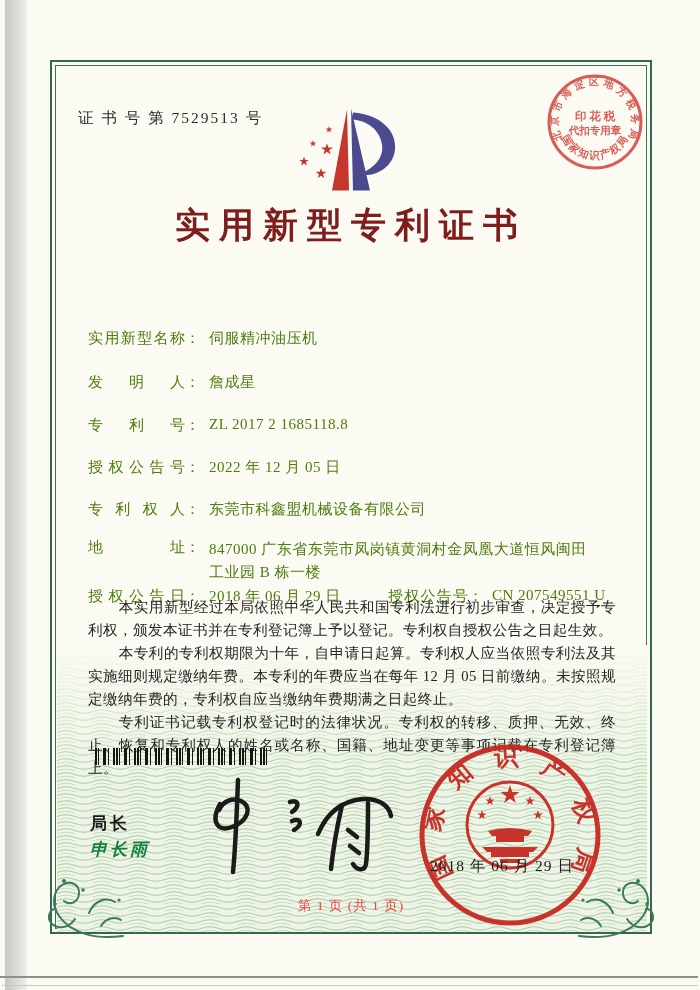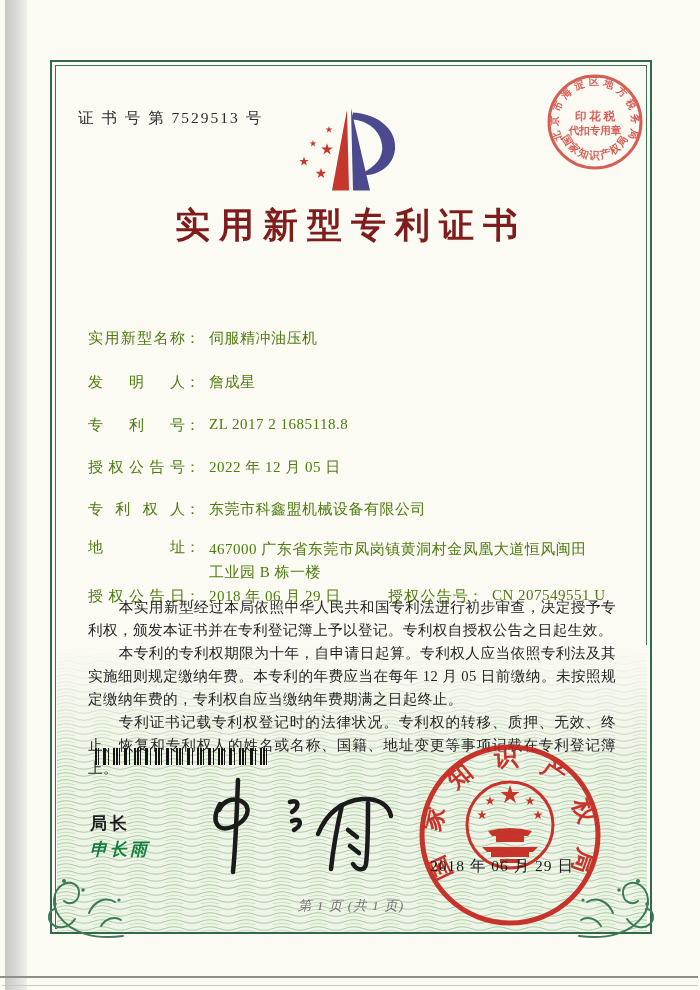--- a/index.html
+++ b/index.html
@@ -62,21 +62,21 @@
   .official-name{position:absolute;left:90px;top:838px;font-size:17px;font-weight:600;color:#15803d;letter-spacing:3px;font-style:italic;}
   .signature{position:absolute;left:190px;top:772px;width:215px;height:108px;}
 
   .office-seal{position:absolute;left:412px;top:737px;width:196px;height:196px;opacity:0.92;}
   .seal-date{position:absolute;left:430px;top:856px;font-size:15.5px;color:#1a1a1a;
     letter-spacing:1px;white-space:nowrap;z-index:5;}
 
   .tax-stamp{position:absolute;left:545px;top:72px;width:100px;height:100px;opacity:0.88;}
 
   .footer{position:absolute;left:50px;top:897px;width:602px;text-align:center;
-    font-size:13.5px;color:#737373;letter-spacing:1px;font-style:italic;}
+    font-size:13.5px;color:#ef4444;letter-spacing:1px;}
 </style>
 </head>
 <body>
 
 <div id="page">
 
   <svg width="0" height="0" style="position:absolute" aria-hidden="true">
     <defs>
       <path id="star" d="M0,-1 L0.2245,-0.309 L0.9511,-0.309 L0.3633,0.118 L0.5878,0.809 L0,0.382 L-0.5878,0.809 L-0.3633,0.118 L-0.9511,-0.309 L-0.2245,-0.309 Z"></path>
       <pattern id="waves" width="36" height="7" patternUnits="userSpaceOnUse">
@@ -176,21 +176,21 @@
     <div class="frow" style="top:87px">
       <span class="flabel">专利号</span><span class="fcolon">：</span><span class="fvalue">ZL 2017 2 1685118.8</span>
     </div>
     <div class="frow" style="top:129px">
       <span class="flabel">授权公告号</span><span class="fcolon">：</span><span class="fvalue">2022 年 12 月 05 日</span>
     </div>
     <div class="frow" style="top:171px">
       <span class="flabel">专利权人</span><span class="fcolon">：</span><span class="fvalue">东莞市科鑫盟机械设备有限公司</span>
     </div>
     <div class="frow" style="top:209px">
-      <span class="flabel">地址</span><span class="fcolon">：</span><span class="fvalue addr-val"><span>467000 广东省东莞市凤岗镇黄洞村金凤凰大道恒风闽田</span><br><span>工业园 B 栋一楼</span></span>
+      <span class="flabel">地址</span><span class="fcolon">：</span><span class="fvalue addr-val"><span>847000 广东省东莞市凤岗镇黄洞村金凤凰大道恒风闽田</span><br><span>工业园 B 栋一楼</span></span>
     </div>
     <div class="frow" style="top:258px">
       <span class="flabel">授权公告日</span><span class="fcolon">：</span><span class="fvalue">2018 年 06 月 29 日</span>
       <span class="grant-group2">
         <span class="flabel">授权公告号</span><span class="fcolon">：</span><span class="fvalue">CN 207549551 U</span>
       </span>
     </div>
   </div>
 
   <div class="body-text">

